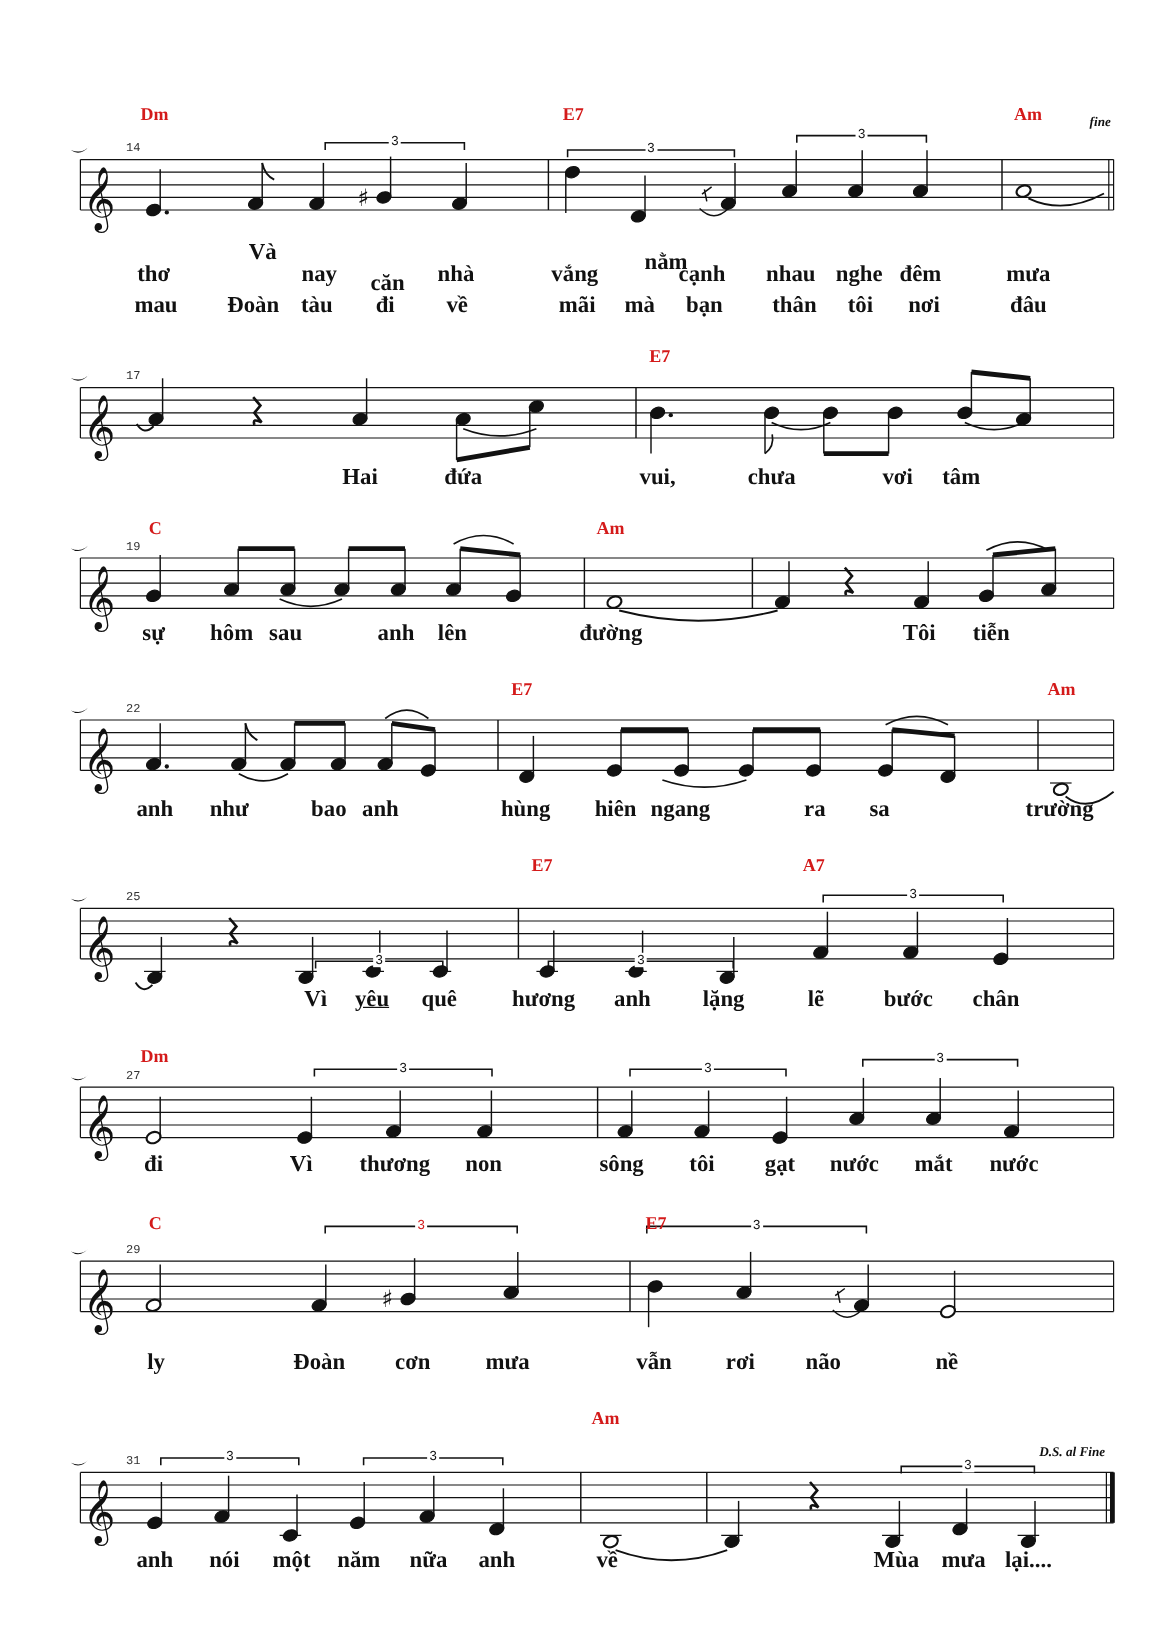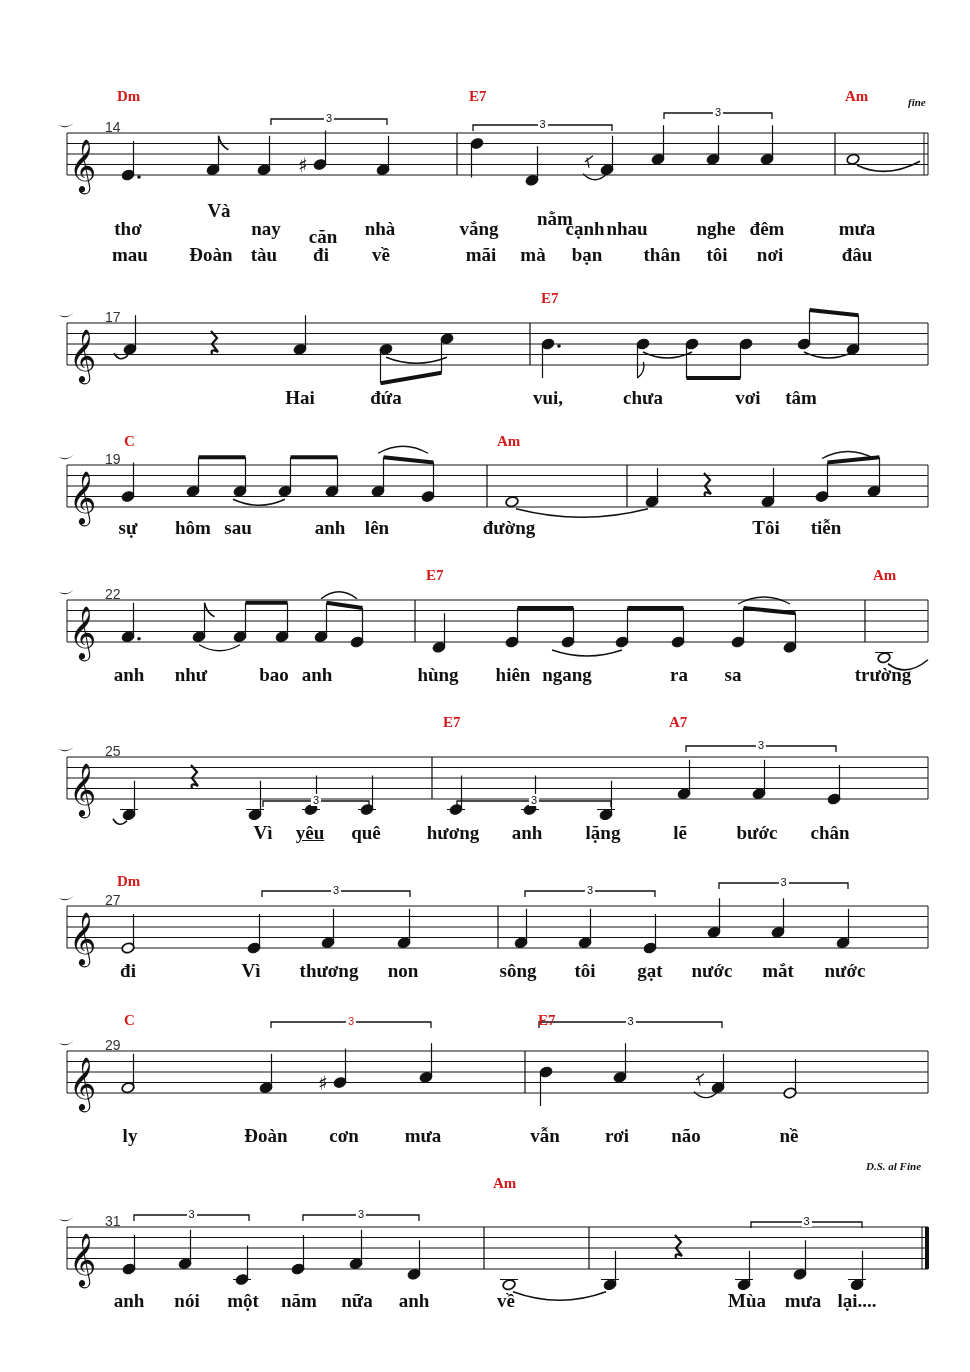--- a/index.html
+++ b/index.html
@@ -1,21 +1,21 @@
 <!DOCTYPE html>
 <html><head>
 <meta charset="utf-8">
 <style>
   html, body { margin: 0; padding: 0; background: #ffffff; }
   body { width: 970px; height: 1372px; position: relative; overflow: hidden; font-family: "Liberation Serif", serif; }
   #score { position: absolute; left: 0; top: 0; width: 970px; height: 1372px; }
   .chord { position: absolute; color: #d41a1a; font-weight: bold; font-size: 15px; font-family: "Liberation Serif", serif; }
   .lyric { position: absolute; font-weight: bold; font-size: 19px; color: #111; font-family: "Liberation Serif", serif; white-space: nowrap; transform: translateX(-50%); }
   .marking { position: absolute; font-style: italic; font-weight: bold; font-size: 11px; color: #111; font-family: "Liberation Serif", serif; }
-  .measure-num { position: absolute; font-size: 14px; color: #333; font-family: Liberation Sans, sans-serif; }
+  .measure-num { position: absolute; font-size: 10px; color: #333; font-family: Liberation Mono, monospace; }
   .tuplet-num { position: absolute; font-size: 11px; font-family: "Liberation Sans", sans-serif; color: #111; background: #fff; padding: 0 2px; transform: translateX(-50%); }
   .tuplet-num.red { color: #d41a1a; }
 </style>
 </head>
 <body>
 
 <div id="score">
   <svg id="staves" width="970" height="1372" xmlns="http://www.w3.org/2000/svg">
       <g>
         <line x1="67" x2="928" y1="133" y2="133" stroke="#111111" stroke-width="1"></line>
@@ -552,21 +552,21 @@
       <span class="tuplet-num" style="left: 542.5px; top: 118px;">3</span>
       <span class="tuplet-num" style="left: 718px; top: 106px;">3</span>
       <span class="lyric" style="left: 128px; top: 218px; text-align: center;">thơ</span>
       <span class="lyric" style="left: 219px; top: 200px;">Và</span>
       <span class="lyric" style="left: 266px; top: 218px;">nay</span>
       <span class="lyric" style="left: 323px; top: 226px;">căn</span>
       <span class="lyric" style="left: 380px; top: 218px;">nhà</span>
       <span class="lyric" style="left: 479px; top: 218px;">vắng</span>
       <span class="lyric" style="left: 531px; top: 208px; margin-left: 24px;">nằm</span>
       <span class="lyric" style="left: 585px; top: 218px;">cạnh</span>
-      <span class="lyric" style="left: 627px; top: 218px; text-align: right;">nhau</span>
+      <span class="lyric" style="left: 659px; top: 218px; text-align: right;">nhau</span>
       <span class="lyric" style="left: 716px; top: 218px;">nghe</span>
       <span class="lyric" style="left: 767px; top: 218px;">đêm</span>
       <span class="lyric" style="left: 857px; top: 218px;">mưa</span>
       <span class="lyric" style="left: 130px; top: 244px;">mau</span>
       <span class="lyric" style="left: 211px; top: 244px;">Đoàn</span>
       <span class="lyric" style="left: 264px; top: 244px;">tàu</span>
       <span class="lyric" style="left: 321px; top: 244px;">đi</span>
       <span class="lyric" style="left: 381px; top: 244px;">về</span>
       <span class="lyric" style="left: 481px; top: 244px;">mãi</span>
       <span class="lyric" style="left: 533px; top: 244px;">mà</span>
@@ -660,14 +660,14 @@
       <span class="lyric" style="left: 243px; top: 1290px;">một</span>
       <span class="lyric" style="left: 299px; top: 1290px;">năm</span>
       <span class="lyric" style="left: 357px; top: 1290px;">nữa</span>
       <span class="lyric" style="left: 414px; top: 1290px;">anh</span>
       <span class="lyric" style="left: 506px; top: 1290px;">về</span>
       <span class="lyric" style="left: 747px; top: 1290px;">Mùa</span>
       <span class="lyric" style="left: 803px; top: 1290px;">mưa</span>
       <span class="lyric" style="left: 857px; top: 1290px;">lại....</span>
     </div>
   <span class="marking" style="left:908px; top:96px;">fine</span>
-  <span class="marking" style="left:866px; top:1160px;font-style:italic;">D.S. al Fine</span>
+  <span class="marking" style="left:866px; top:1204px;font-style:italic;">D.S. al Fine</span>
 </div>
 
 </body></html>

